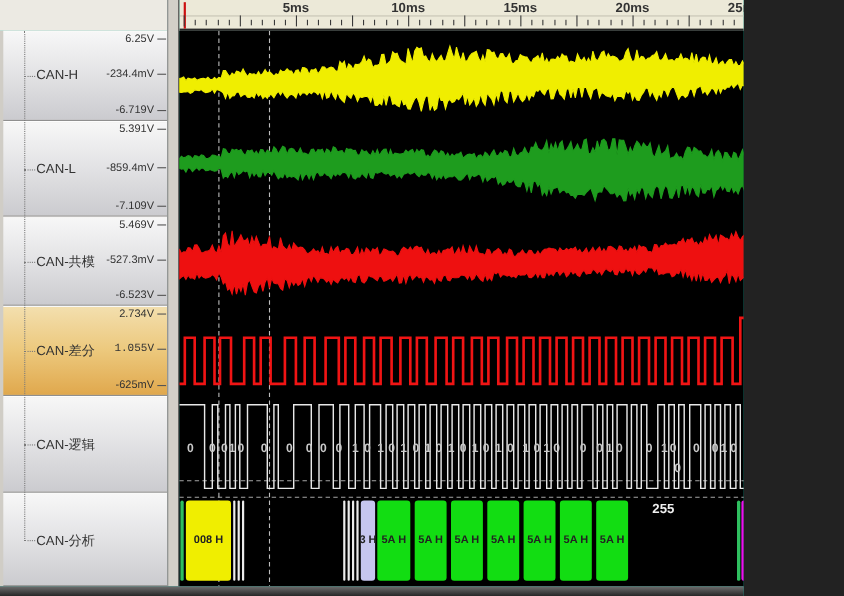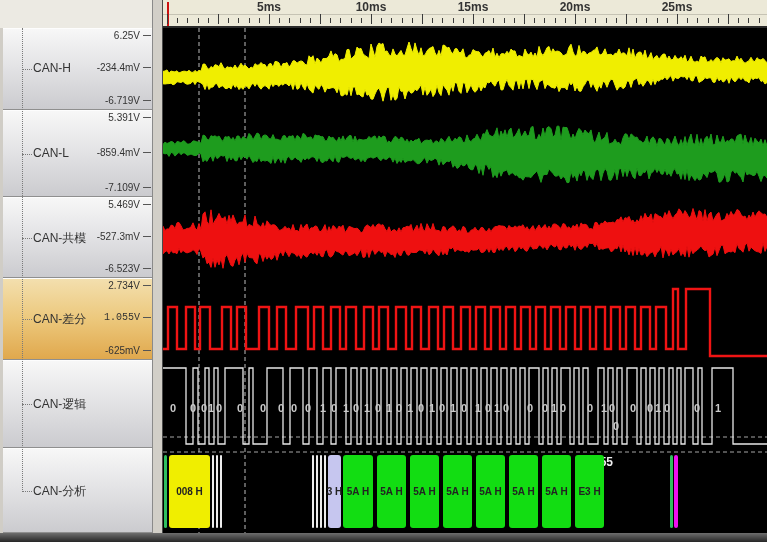--- a/index.html
+++ b/index.html
@@ -1,16 +1,16 @@
 <!DOCTYPE html>
 <html><head>
 <meta charset="utf-8">
 <style>
   html,body{margin:0;padding:0;background:#222;}
-  .screen{position:relative;width:767px;height:542px;overflow:hidden;
+  .screen{position:relative;width:676px;height:542px;overflow:hidden;
     font-family:"Liberation Sans","DejaVu Sans",sans-serif;background:#14b8a6;}
   
   .corner{position:absolute;left:0;top:0;width:152px;height:28px;background:#eceae3;}
   .vstrip{position:absolute;left:152px;top:0;width:11px;height:533px;background:#d2cfc8;
     border-left:1px solid #8a8a8a;border-right:1px solid #4a4a4a;box-sizing:border-box;}
   
   .ruler{position:absolute;left:163px;top:0;width:604px;height:28px;background:#ece9d8;
     border-bottom:2px solid #2a2a2a;box-sizing:border-box;}
   .ruler .groove{position:absolute;left:0;right:0;top:14px;height:1px;background:#c6c3b4;}
   .ruler .rlabel{position:absolute;top:0;font-size:12px;font-weight:700;color:#333;transform:translateX(-50%);}
@@ -183,21 +183,20 @@
       <div class="dblock" style="left: 157px; width: 2px; top: 427px; height: 73px; background: rgb(236, 236, 236); color: rgb(34, 34, 34);"></div>
       <div class="dblock" style="left: 161px; width: 2px; top: 427px; height: 73px; background: rgb(236, 236, 236); color: rgb(34, 34, 34);"></div>
       <div class="dblock" style="left: 165px; width: 13px; top: 427px; height: 73px; background: rgb(198, 198, 239); color: rgb(34, 34, 34);">3 H</div>
       <div class="dblock" style="left: 180px; width: 30px; top: 427px; height: 73px; background: rgb(18, 221, 18); color: rgb(34, 34, 34);">5A H</div>
       <div class="dblock" style="left: 214px; width: 29px; top: 427px; height: 73px; background: rgb(18, 221, 18); color: rgb(34, 34, 34);">5A H</div>
       <div class="dblock" style="left: 247px; width: 29px; top: 427px; height: 73px; background: rgb(18, 221, 18); color: rgb(34, 34, 34);">5A H</div>
       <div class="dblock" style="left: 280px; width: 29px; top: 427px; height: 73px; background: rgb(18, 221, 18); color: rgb(34, 34, 34);">5A H</div>
       <div class="dblock" style="left: 313px; width: 29px; top: 427px; height: 73px; background: rgb(18, 221, 18); color: rgb(34, 34, 34);">5A H</div>
       <div class="dblock" style="left: 346px; width: 29px; top: 427px; height: 73px; background: rgb(18, 221, 18); color: rgb(34, 34, 34);">5A H</div>
       <div class="dblock" style="left: 379px; width: 29px; top: 427px; height: 73px; background: rgb(18, 221, 18); color: rgb(34, 34, 34);">5A H</div>
-      <div class="dblock" style="left: 412px; width: 29px; top: 427px; height: 73px; background: rgb(18, 221, 18); color: rgb(34, 34, 34);">E3 H</div>
       <div class="dblock" style="left: 507px; width: 3px; top: 427px; height: 73px; background: rgb(47, 191, 95); color: rgb(34, 34, 34);"></div>
       <div class="dblock" style="left: 511px; width: 4px; top: 427px; height: 73px; background: rgb(238, 16, 238); color: rgb(34, 34, 34);"></div>
       <div class="bit" style="left: 10px; top: 374px; color: rgb(201, 201, 201);">0</div>
       <div class="bit" style="left: 30px; top: 374px; color: rgb(201, 201, 201);">0</div>
       <div class="bit" style="left: 41px; top: 374px; color: rgb(201, 201, 201);">0</div>
       <div class="bit" style="left: 48px; top: 374px; color: rgb(201, 201, 201);">1</div>
       <div class="bit" style="left: 56px; top: 374px; color: rgb(201, 201, 201);">0</div>
       <div class="bit" style="left: 77px; top: 374px; color: rgb(201, 201, 201);">0</div>
       <div class="bit" style="left: 100px; top: 374px; color: rgb(201, 201, 201);">0</div>
       <div class="bit" style="left: 118px; top: 374px; color: rgb(201, 201, 201);">0</div>

